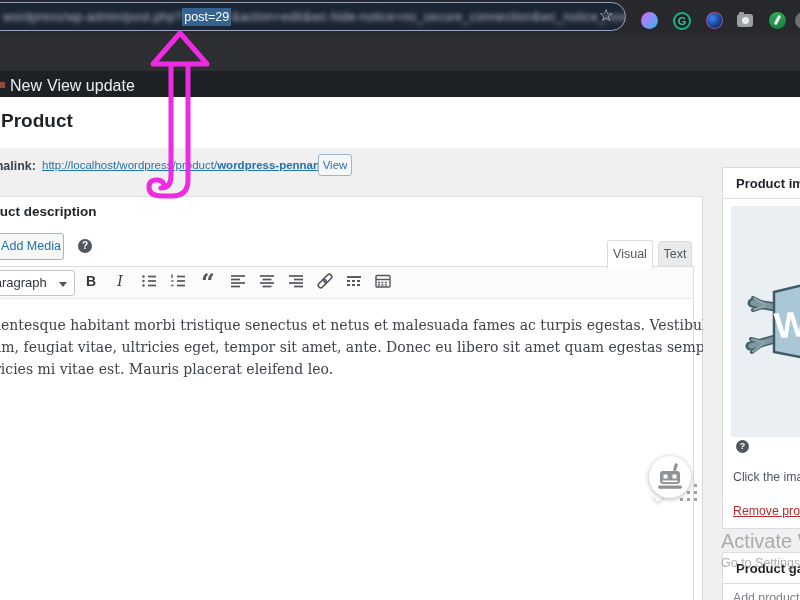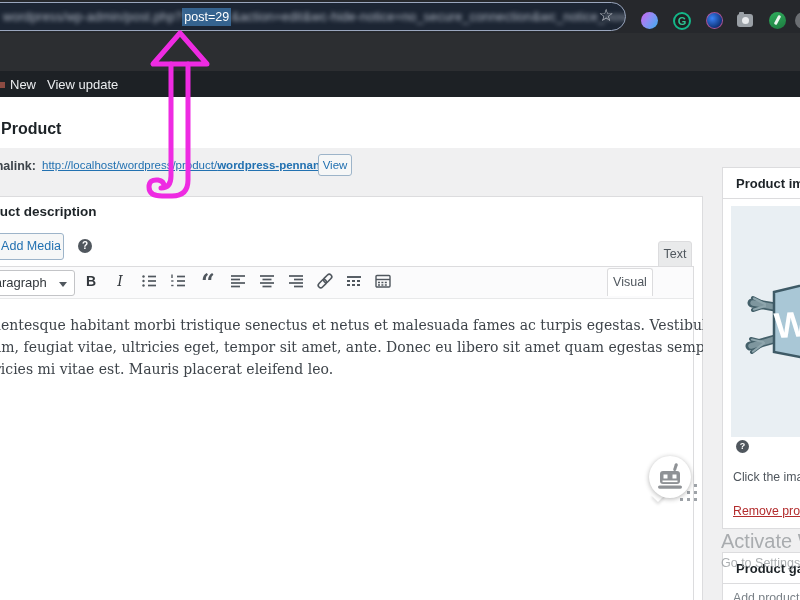--- a/index.html
+++ b/index.html
@@ -10,39 +10,39 @@
   #browser-top{left:0;top:0;width:800px;height:33px;background:#26282c;padding-left:40px;}
   #omnibox{left:-40px;top:2px;width:666px;height:29px;border-radius:15px;
            background:#1c2533;border:1.6px solid #9aa6bd;box-sizing:border-box;
            display:flex;align-items:center;white-space:nowrap;overflow:hidden;}
   .urlblur{color:#aeb6c2;font-size:12.5px;filter:blur(2.3px);letter-spacing:.2px;}
   #url-highlight{background:#35638f;color:#fff;font-size:12.5px;padding:2px 2px;}
   #star{left:597px;top:7px;width:18px;height:18px;color:#c9cdd3;font-size:17px;line-height:18px;text-align:center;}
   .ext{top:12px;width:17px;height:17px;border-radius:50%;}
   #band{left:0;top:33px;width:800px;height:38px;background:#2c2e31;}
   
-  #admin-bar{left:0;top:71px;width:800px;height:26px;background:#1d2125;color:#ebedef;font-size:13px;}
+  #admin-bar{left:0;top:71px;width:800px;height:26px;background:#1d2125;color:#ebedef;font-size:16px;}
   #admin-bar span{position:absolute;top:6px;}
   
   #header-band{left:0;top:97px;width:800px;height:51px;background:#ffffff;}
-  #page-title{left:1px;top:110px;font-size:16px;font-weight:600;color:#1d2327;margin-top:10px;}
+  #page-title{left:1px;top:110px;font-size:19px;font-weight:600;color:#1d2327;}
   #permalink-label{left:-28px;top:159px;font-size:12.5px;font-weight:bold;color:#3c434a;}
   #permalink-link{left:42px;top:159px;font-size:11.5px;color:#2271b1;text-decoration:underline;white-space:nowrap;}
   .wp-btn{box-sizing:border-box;background:#f6f7f7;border:1px solid #9db4c9;border-radius:3px;
           color:#2271b1;font-size:12px;text-align:center;cursor:pointer;}
   #edit-btn{left:318px;top:154px;width:34px;height:22px;line-height:20px;font-size:11.5px;}
   
   #desc-box{left:-25px;top:196px;width:728px;height:420px;background:#fff;border:1px solid #dcdcde;box-sizing:border-box;}
   #desc-title{left:-31px;top:204px;font-size:13.5px;font-weight:bold;color:#1d2327;}
   #add-media-btn{left:-16px;top:233px;width:80px;height:27px;line-height:25px;padding-left:14px;font-size:12.5px;}
   .help-circle{border-radius:50%;background:#50575e;color:#fff;font-weight:bold;text-align:center;}
   #help1{left:78px;top:239px;width:14px;height:14px;font-size:10px;line-height:14px;}
   .tab{box-sizing:border-box;border:1px solid #dcdcde;border-radius:3px 3px 0 0;font-size:12.5px;
        color:#50575e;text-align:center;}
-  #tab-visual{left:607px;top:240px;width:46px;height:28px;line-height:26px;background:#fff;border-bottom:none;z-index:3;margin-top:28px;}
+  #tab-visual{left:607px;top:240px;width:46px;height:28px;line-height:26px;background:#fff;border-bottom:none;z-index:3;}
   #tab-text{left:658px;top:241px;width:34px;height:44px;line-height:24px;background:#e9eaeb;}
   #editor-wrap{left:-20px;top:266px;width:714px;height:340px;background:#fff;border:1px solid #dcdcde;box-sizing:border-box;}
   #editor-toolbar{left:-20px;top:267px;width:713px;height:31px;background:#fbfbfc;border-bottom:1px solid #e8e9ea;}
   #para-select{left:-22px;top:270px;width:97px;height:26px;background:#fff;border:1px solid #c3c4c7;border-radius:3px;
                box-sizing:border-box;font-size:13px;color:#32373c;line-height:24px;padding-left:7px;}
   #para-caret{right:7px;top:11px;width:0;height:0;border-left:4px solid transparent;border-right:4px solid transparent;border-top:5px solid #50575e;position:absolute;}
   #tb-icons{left:82px;top:272px;display:flex;gap:11px;}
   #tb-icons svg{display:block;}
   .editor-line{left:-25px;font-size:14px;color:#3e444a;font-family:"DejaVu Serif",serif;white-space:nowrap;}
   

